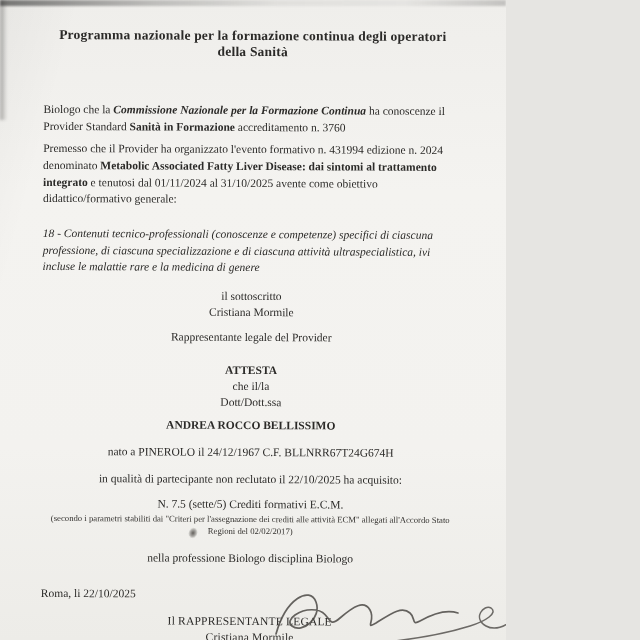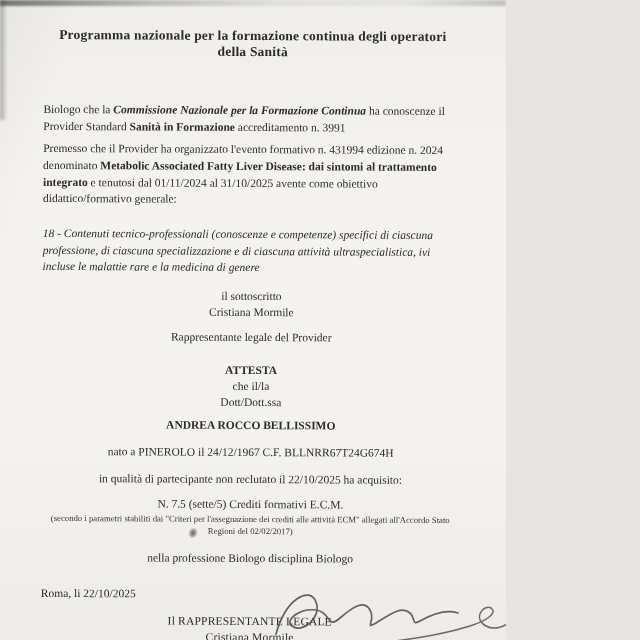--- a/index.html
+++ b/index.html
@@ -80,21 +80,21 @@
 <body>
 
 <div class="paper">
   <div class="scan-edge-top"></div>
   <div class="scan-edge-left"></div>
 
   <div class="doc">
 
     <h1 class="title">Programma nazionale per la formazione continua degli operatori della Sanità</h1>
 
-    <p class="para mt-p1"><span>Biologo che la </span><span class="bi">Commissione Nazionale per la Formazione Continua</span><span> ha conoscenze il Provider Standard </span><span class="b">Sanità in Formazione</span><span> accreditamento n. 3991</span></p>
+    <p class="para mt-p1"><span>Biologo che la </span><span class="bi">Commissione Nazionale per la Formazione Continua</span><span> ha conoscenze il Provider Standard </span><span class="b">Sanità in Formazione</span><span> accreditamento n. 3760</span></p>
 
     <p class="para mt-p2"><span>Premesso che il Provider ha organizzato l'evento formativo n. 431994 edizione n. 2024 denominato </span><span class="b">Metabolic Associated Fatty Liver Disease: dai sintomi al trattamento integrato</span><span> e tenutosi dal 01/11/2024 al 31/10/2025 avente come obiettivo didattico/formativo generale:</span></p>
 
     <p class="para i mt-obj">18 - Contenuti tecnico-professionali (conoscenze e competenze) specifici di ciascuna professione, di ciascuna specializzazione e di ciascuna attività ultraspecialistica, ivi incluse le malattie rare e la medicina di genere</p>
 
     <div class="para center mt-sott">
       <div>il sottoscritto</div>
       <div>Cristiana Mormile</div>
     </div>
 

